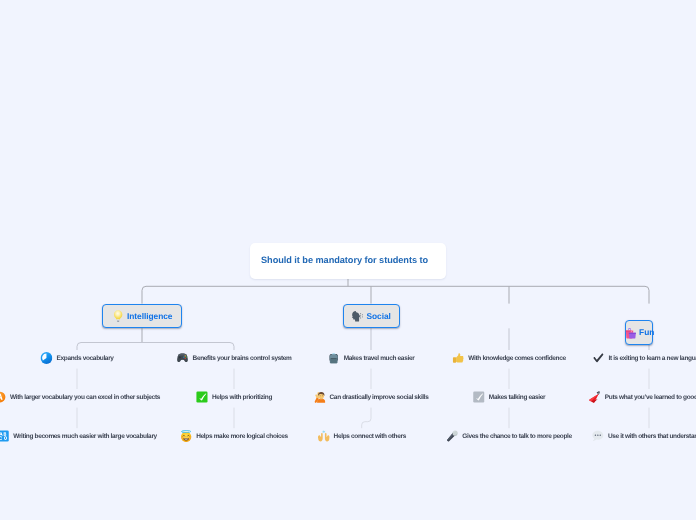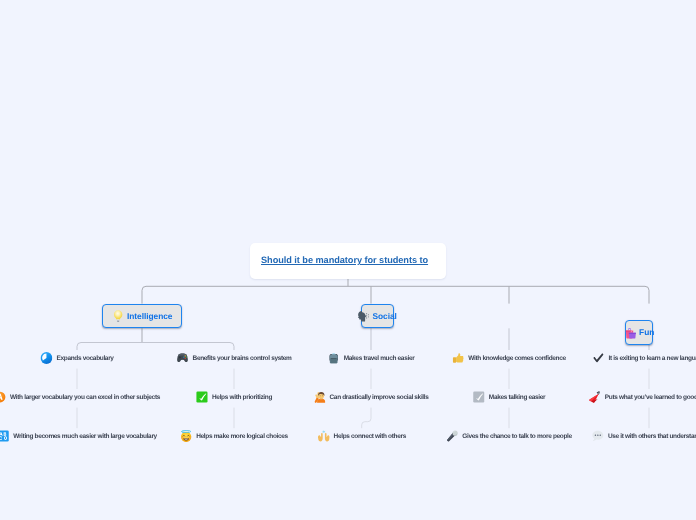--- a/index.html
+++ b/index.html
@@ -6,21 +6,21 @@
   html,body{margin:0;padding:0;}
   body{width:696px;height:520px;background:#f1f4fe;overflow:hidden;
        font-family:"Liberation Sans",sans-serif;
        -webkit-font-smoothing:antialiased;text-rendering:geometricPrecision;}
   #canvas{position:absolute;left:0;top:0;width:696px;height:520px;}
   #lines{position:absolute;left:0;top:0;width:696px;height:520px;}
   .root-card{position:absolute;left:250px;top:242.5px;width:196px;height:36px;
      background:#fff;border-radius:5px;box-shadow:0 1px 2px rgba(45,65,115,.10);
      display:flex;align-items:center;box-sizing:border-box;padding-left:11px;}
   .root-text{color:#2168b5;font-weight:700;font-size:9.2px;line-height:10.85px;
-     text-align:center;letter-spacing:-0.05px;text-decoration:underline;}
+     text-align:center;letter-spacing:-0.05px;}
   .branch{position:absolute;height:24.7px;background:#e5e5e5;border:1.3px solid #1e84ef;
      border-radius:4px;box-shadow:0 1.3px 1.6px -0.3px rgba(35,50,85,.38);
      display:flex;align-items:center;justify-content:center;box-sizing:border-box;}
   .branch-ic{width:12.3px;height:12.3px;flex:0 0 auto;display:block;}
   .branch-label{color:#1273e6;font-weight:700;font-size:8.4px;white-space:nowrap;
      margin-left:3.1px;letter-spacing:-0.05px;}
   .leaf{position:absolute;display:flex;align-items:center;white-space:nowrap;
      transform:translate(-50%,-50%);}
   .leaf-ic{width:12.1px;height:12.1px;flex:0 0 auto;display:block;}
   .leaf-label{color:#3d4453;font-size:6.5px;font-weight:600;margin-left:4px;position:relative;top:0.9px;
@@ -146,21 +146,21 @@
           <ellipse cx="18" cy="4.6" rx="13.8" ry="3" fill="none" stroke="#4fc3ea" stroke-width="2.6" stroke-dasharray="22 60" stroke-dashoffset="-6"></ellipse>
           <ellipse cx="7.3" cy="23.4" rx="3.5" ry="2.2" fill="#ef8d78" opacity=".5"></ellipse>
           <ellipse cx="28.7" cy="23.4" rx="3.5" ry="2.2" fill="#ef8d78" opacity=".5"></ellipse>
           <path d="M10.6 24.6h14.8c.7 0 1.3.7 1.1 1.4-.8 3.3-3.9 5.7-8.5 5.7s-7.7-2.4-8.5-5.7c-.2-.7.4-1.4 1.1-1.4z" fill="#6b4221"></path>
           <path d="M11.3 26.3h13.4c-1.1 1.5-3.6 2.4-6.7 2.4s-5.6-.9-6.7-2.4z" fill="#fff"></path>
           <path d="M8.5 18.1c1.5-2.6 4.1-2.6 5.6 0" stroke="#6b4221" stroke-width="2.4" fill="none" stroke-linecap="round"></path>
           <path d="M21.9 18.1c1.5-2.6 4.1-2.6 5.6 0" stroke="#6b4221" stroke-width="2.4" fill="none" stroke-linecap="round"></path>
         </svg></span>
       <span class="leaf-label">Helps make more logical choices</span>
     </div>
-    <div class="branch" style="left: 342.5px; top: 303.6px; width: 33px; margin-left: 18px;">
+    <div class="branch" style="left: 342.5px; top: 303.6px; width: 57px;">
       <span class="branch-ic"><svg viewBox="0 0 36 36">
           <path d="M14.4 2.6C8.3 2.6 3.3 7.5 3.3 13.7c0 1.9.5 3.4 1.2 4.6.5.9.3 1.6-.4 2.1l-.8.7c-.6.5-.4 1.4.4 1.6l1.8.5c.6.2 1 .6 1 1.3v1.9c0 .9.7 1.6 1.6 1.6h2.7c.7 0 1.1.3 1.1 1.1v3.1c0 .9.7 1.6 1.6 1.6h8.6c.9 0 1.6-.7 1.6-1.6v-8.9c0-1.1.4-1.9 1.1-2.7l.8-.9c.7-.8 1.1-1.5 1.1-2.5 0-.8-.5-1.3-1.3-1.3h-.9c-.5-4.7-4-8.4-8.1-9.2-.6-.1-1.3-.1-2-.1z" fill="#4d5b67"></path>
           <rect x="27.3" y="9.1" width="2.2" height="3.4" rx="1.1" fill="#4d5b67"></rect>
           <rect x="27.3" y="15.3" width="2.2" height="3.4" rx="1.1" fill="#4d5b67"></rect>
           <rect x="27.3" y="21.5" width="2.2" height="3.4" rx="1.1" fill="#4d5b67"></rect>
           <rect x="32.1" y="12.2" width="2.2" height="3.4" rx="1.1" fill="#4d5b67"></rect>
           <rect x="32.1" y="18.4" width="2.2" height="3.4" rx="1.1" fill="#4d5b67"></rect>
         </svg></span>
       <span class="branch-label">Social</span>
     </div>

